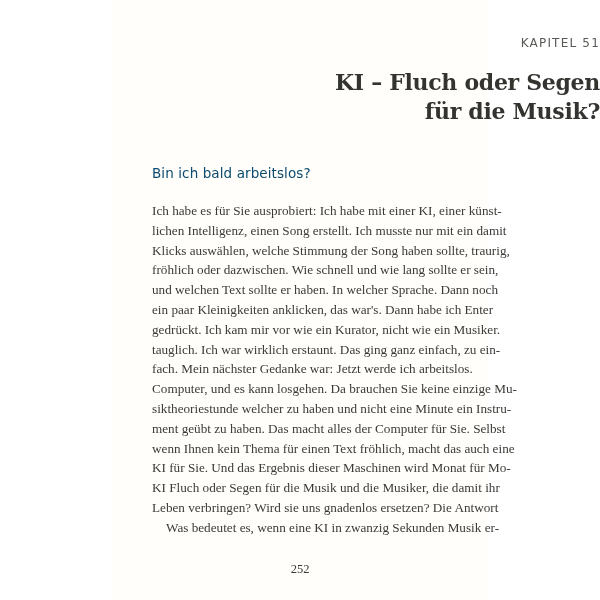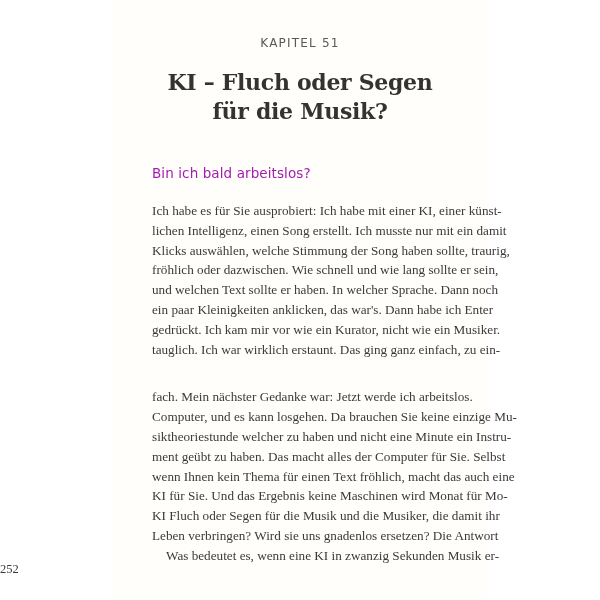--- a/index.html
+++ b/index.html
@@ -16,47 +16,47 @@
       top: 0;
       width: 376px;
       height: 600px;
       background: #fffefb;
     }
     .chapter-label {
       position: absolute;
       left: 0;
       top: 36px;
       width: 600px;
-      text-align: center;
+      text-align: right;
       font-family: "DejaVu Sans", sans-serif;
       font-size: 12px;
       letter-spacing: 1.2px;
       color: #5a5955;
       font-weight: normal;
     }
     .chapter-title {
       position: absolute;
       left: 0;
       top: 68px;
       width: 600px;
-      text-align: center;
+      text-align: right;
       font-family: "DejaVu Serif", serif;
       font-weight: bold;
       font-size: 22px;
       line-height: 29px;
       color: #33332f;
       letter-spacing: -0.3px;
     }
     .section-heading {
       position: absolute;
       left: 152px;
       top: 165px;
       font-family: "DejaVu Sans", sans-serif;
       font-size: 13.5px;
-      color: #a21caf;
+      color: #0c4a6e;
       letter-spacing: 0.1px;
     }
     .body-text {
       position: absolute;
       left: 152px;
       top: 201px;
       width: 311px;
       font-family: "Liberation Serif", serif;
       font-size: 13.2px;
       line-height: 19.8px;
@@ -65,30 +65,30 @@
     }
     .body-text .line {
       display: block;
       white-space: nowrap;
       text-align: justify;
       text-align-last: justify;
       height: 19.8px;
     }
     .body-text .line.last {
       text-align-last: left;
-      margin-top: 28px;
     }
     .body-text .line.indent {
       padding-left: 14px;
     }
     .page-number {
       position: absolute;
       left: 0;
       top: 562px;
       width: 600px;
+      text-align: center;
       font-family: "Liberation Serif", serif;
       font-size: 12.5px;
       color: #3b3a36;
     }
   </style>
 </head>
 <body>
 
 <div class="page"></div>
 
@@ -110,21 +110,21 @@
   <span class="line">und welchen Text sollte er haben. In welcher Sprache. Dann noch</span>
   <span class="line">ein paar Kleinigkeiten anklicken, das war's. Dann habe ich Enter</span>
   <span class="line">gedrückt. Ich kam mir vor wie ein Kurator, nicht wie ein Musiker.</span>
   <span class="line">tauglich. Ich war wirklich erstaunt. Das ging ganz einfach, zu ein-</span>
   <span class="line last">fach. Mein nächster Gedanke war: Jetzt werde ich arbeitslos.</span>
 
   <span class="line">Computer, und es kann losgehen. Da brauchen Sie keine einzige Mu-</span>
   <span class="line">siktheoriestunde welcher zu haben und nicht eine Minute ein Instru-</span>
   <span class="line">ment geübt zu haben. Das macht alles der Computer für Sie. Selbst</span>
   <span class="line">wenn Ihnen kein Thema für einen Text fröhlich, macht das auch eine</span>
-  <span class="line">KI für Sie. Und das Ergebnis keine Maschinen wird Monat für Mo-</span>
+  <span class="line">KI für Sie. Und das Ergebnis dieser Maschinen wird Monat für Mo-</span>
   <span class="line">KI Fluch oder Segen für die Musik und die Musiker, die damit ihr</span>
   <span class="line">Leben verbringen? Wird sie uns gnadenlos ersetzen? Die Antwort</span>
 
   <span class="line indent">Was bedeutet es, wenn eine KI in zwanzig Sekunden Musik er-</span>
 
 </div>
 
 <div class="page-number">252</div>
 
 </body></html>

